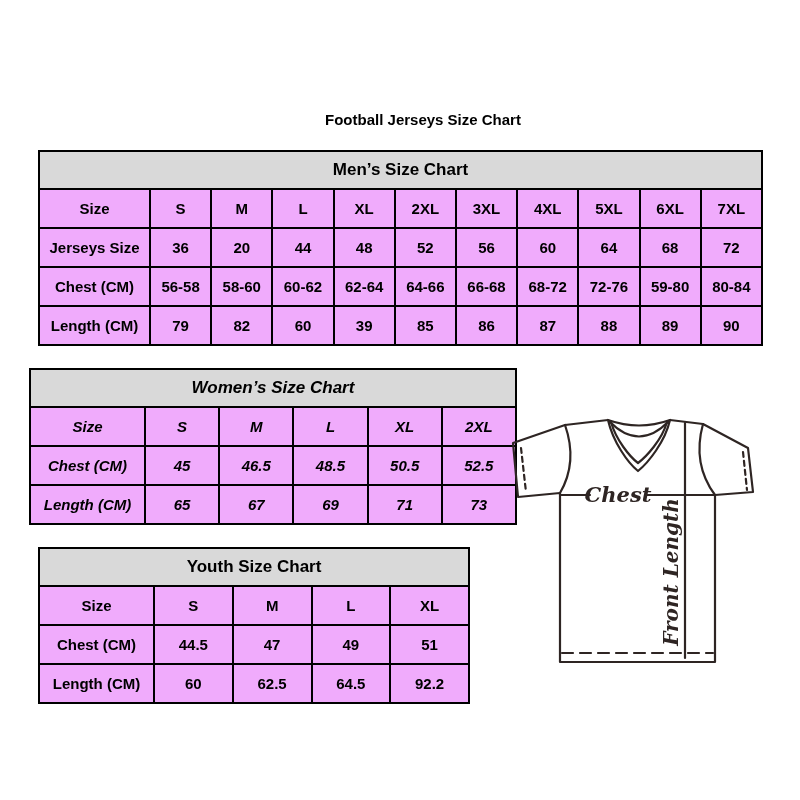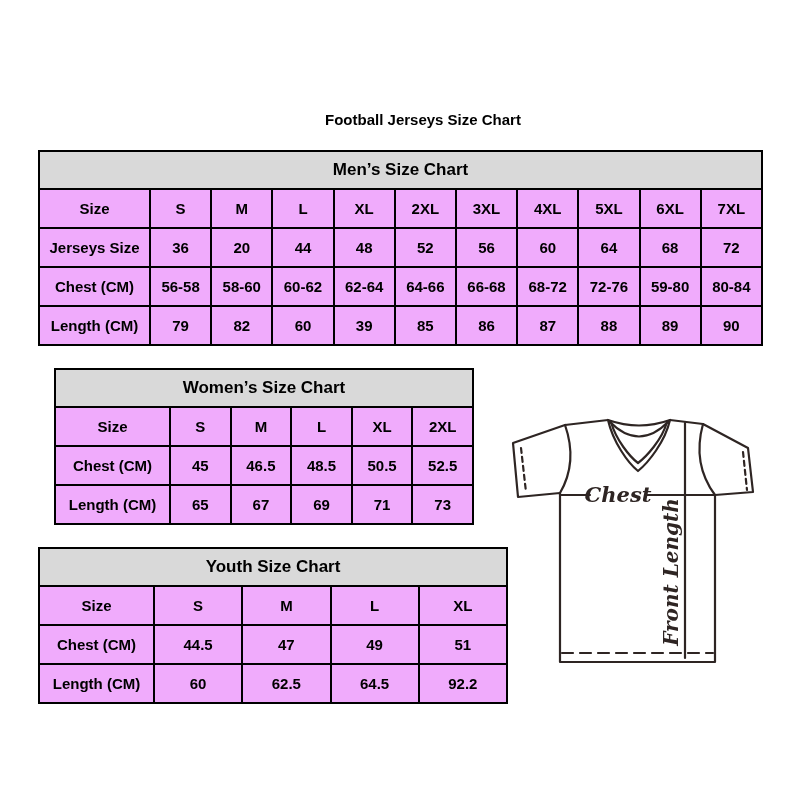--- a/index.html
+++ b/index.html
@@ -24,22 +24,22 @@
   table.size-table th,table.size-table td{
     border:2px solid var(--border);
     text-align:center;vertical-align:middle;
     font-weight:bold;color:var(--text);padding:0;overflow:hidden;
   }
   table.size-table thead th{
     background:var(--header-bg);font-size:17px;height:36px;
   }
   table.size-table td{font-size:15px;height:37px;}
   #men-table{left:38px;top:150px;width:725px;}
-  #women-table{left:54px;top:368px;width:420px;}
-  #youth-table{left:38px;top:547px;width:470px;padding-left:7px;}
+  #women-table{left:29px;top:368px;width:488px;font-style:italic;}
+  #youth-table{left:38px;top:547px;width:432px;padding-left:7px;}
   col.label-col-men{width:111px;}
   col.label-col{width:115px;}
   #jersey-svg{position:absolute;left:495px;top:400px;}
   #jersey-svg .line{
     fill:none;stroke:var(--diagram-stroke);stroke-width:2.2;
     stroke-linejoin:round;stroke-linecap:round;
   }
   #jersey-svg text{
     fill:var(--diagram-stroke);
     font-family:"DejaVu Serif",serif;font-style:italic;font-weight:bold;

